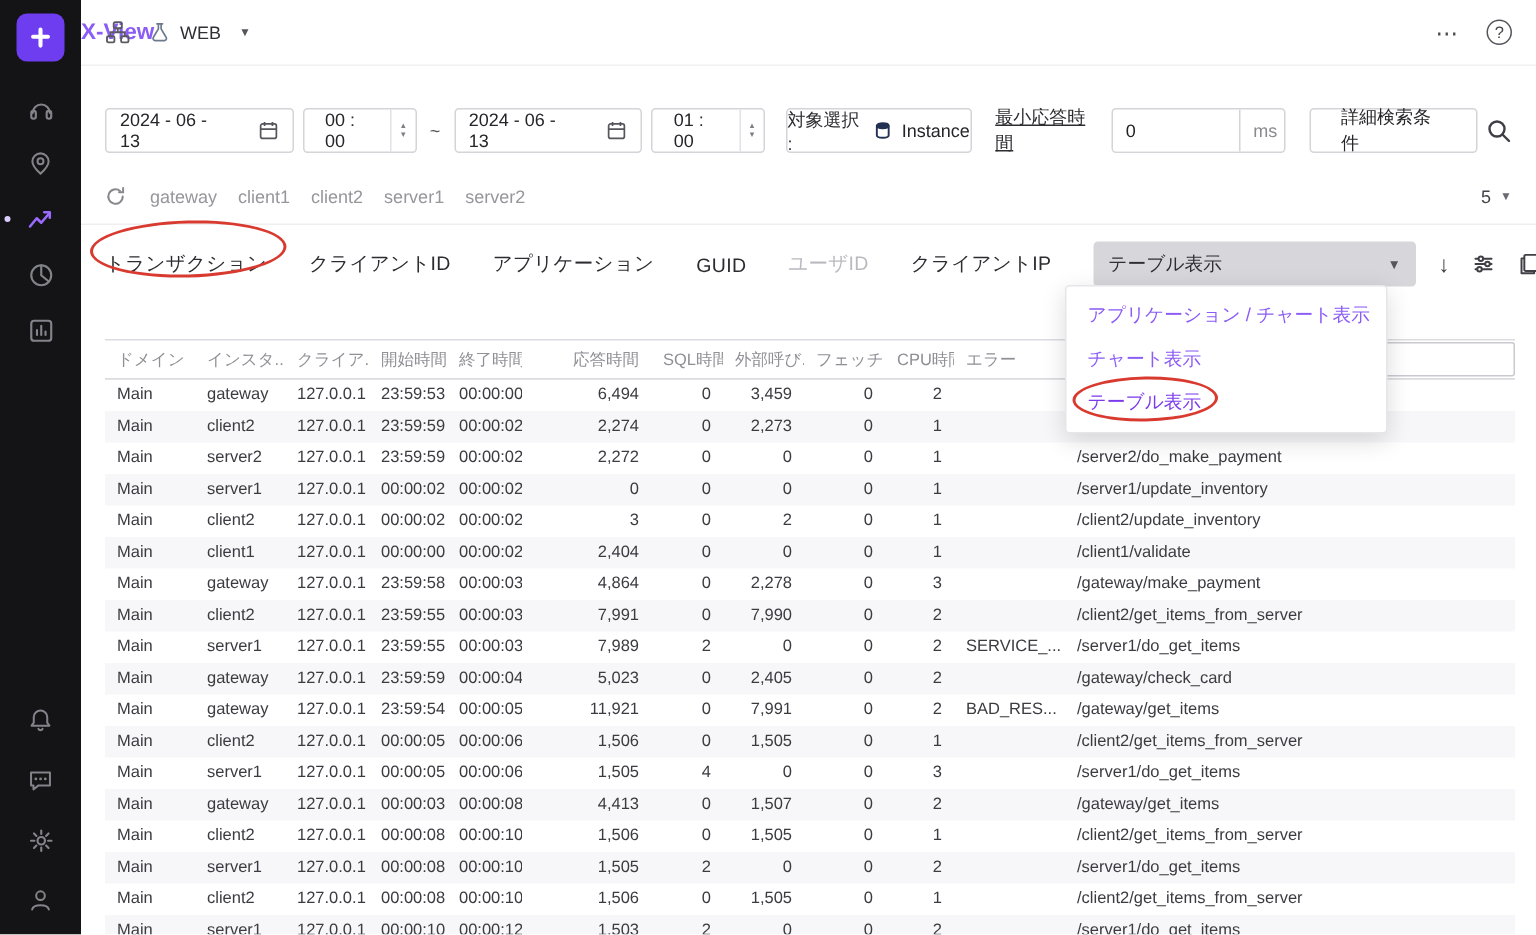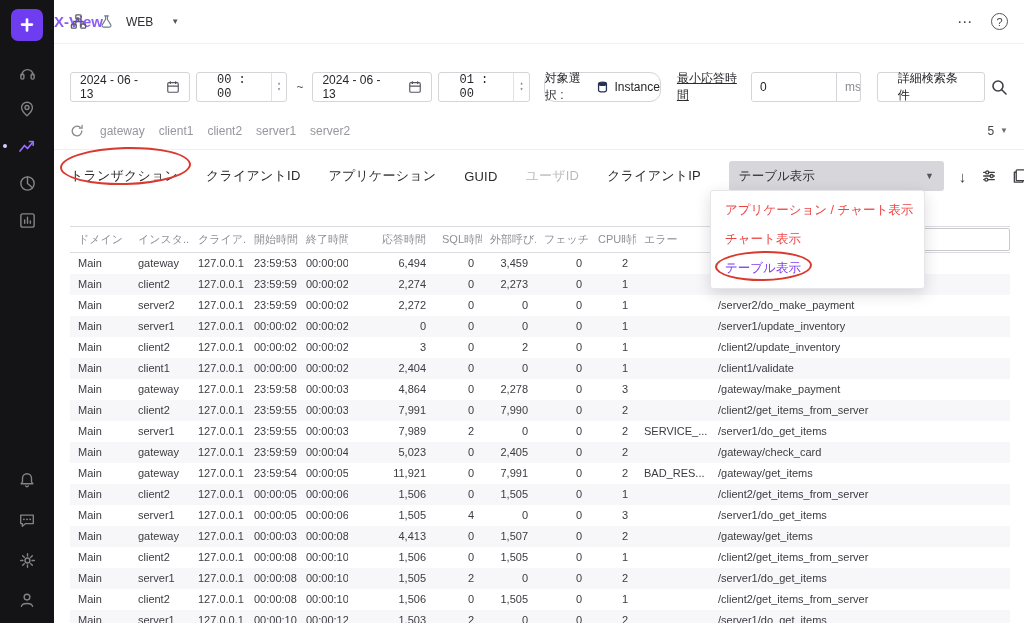--- a/index.html
+++ b/index.html
@@ -18,41 +18,41 @@
   .side-icon.active::before { content:""; position:absolute; left:-13px; top:9px;
     width:4px; height:4px; border-radius:50%; background:#d9cdfc; }
   .side-bottom { margin-top:auto; display:flex; flex-direction:column; gap:18px; align-items:center; }
 
   
   .main { flex:1; position:relative; background:#fff; overflow:hidden; }
 
   .topbar { height:44px; border-bottom:1px solid #f1f1f4; display:flex;
     align-items:center; padding:0 16px; position:relative; }
   .topbar-left { display:flex; align-items:center; gap:12px; z-index:1; }
-  .ws-group { display:flex; align-items:center; gap:12px; cursor:pointer; }
+  .ws-group { display:flex; align-items:center; gap:6px; cursor:pointer; }
   .ws-label { font-size:12px; color:#2f2f34; }
   .ws-caret { font-size:8px; color:#55555c; margin-left:6px; }
   .page-title { position:absolute; left:0; right:0; text-align:left; font-size:15px;
     font-weight:bold; color:#8b5cf6; pointer-events:none; }
   .topbar-right { margin-left:auto; display:flex; align-items:center; gap:18px; z-index:1; }
   .more-dots { font-size:15px; color:#4a4a50; letter-spacing:1px; cursor:pointer; }
   .help-circle { width:17px; height:17px; border:1.4px solid #55555c; border-radius:50%;
     display:flex; align-items:center; justify-content:center; font-size:11px; color:#45454b; cursor:pointer; }
 
   
   .filter-bar { display:flex; align-items:center; gap:6px; padding:26px 16px 0; }
   .fbox { height:30px; border:1px solid #d4d4d9; border-radius:3px; display:flex;
     align-items:center; font-size:12px; color:#26262a; background:#fff; }
   .date-box { padding:0 9px; gap:20px; cursor:pointer; }
-  .time-box { padding-left:20px; cursor:pointer;font-family:Liberation Mono, monospace; }
+  .time-box { padding-left:14px; cursor:pointer; }
   .stepper { width:17px; margin-left:8px; border-left:1px solid #e2e2e6; display:flex;
     flex-direction:column; align-items:center; justify-content:center; font-size:6px;
     color:#7d7d85; line-height:6px; height:100%; cursor:pointer; }
   .tilde { color:#55555c; font-size:12px; margin:0 3px; }
-  .target-box { padding:0 0; gap:7px; margin-left:8px; cursor:pointer;border-radius:11px; }
+  .target-box { padding:0 0; gap:7px; margin-left:8px; cursor:pointer; }
   .target-label { color:#2c2c31; }
   .minresp-label { font-size:12px; color:#2c2c31; margin-left:10px;text-decoration:underline; }
   .input-group { margin-left:2px; overflow:hidden; }
   .minresp-input { width:84px; height:27px; border:none; outline:none; font-size:12px;
     padding:0 8px; font-family:inherit; color:#222; }
   .ms-seg { height:100%; padding:0 8px; border-left:1px solid #d4d4d9; color:#8a8a90;
     display:flex; align-items:center; font-size:12px; }
   .adv-btn { padding:0 20px; margin-left:10px; cursor:pointer; }
   .search-btn { margin-left:auto; cursor:pointer; display:flex; align-items:center; }
 
@@ -88,21 +88,21 @@
   tbody tr:nth-child(even) { background:#f7f7f9; }
   th.filter-cell { padding:1px 0; }
   .col-filter { width:100%; height:23px; border:1px solid #c9c9cf; border-radius:2px;
     outline:none; padding:0 6px; font-family:inherit; font-size:11px; }
 
   
   .menu { position:absolute; left:656px; top:190px; width:215px; background:#fff;
     border:1px solid #e6e6ea; border-radius:3px; box-shadow:0 5px 16px rgba(0,0,0,.14);
     padding:5px 0; z-index:50; }
   .menu-item { height:29px; display:flex; align-items:center; padding:0 14px;
-    font-size:12.5px; color:#ef4444; cursor:pointer; white-space:nowrap; }
+    font-size:12.5px; color:#8b5cf6; cursor:pointer; white-space:nowrap; }
   .menu-item.active { color:#7c3aed; }
 
   
   .ellipse { position:absolute; border:2.5px solid #d93a30; border-radius:50%;
     z-index:100; pointer-events:none; }
   .e1 { left:6px; top:147px; width:131px; height:38px; transform:rotate(-1.5deg); }
   .e2 { left:661px; top:251px; width:97px; height:30px; transform:rotate(-1deg); }
 
   svg { display:block; }
 </style>

